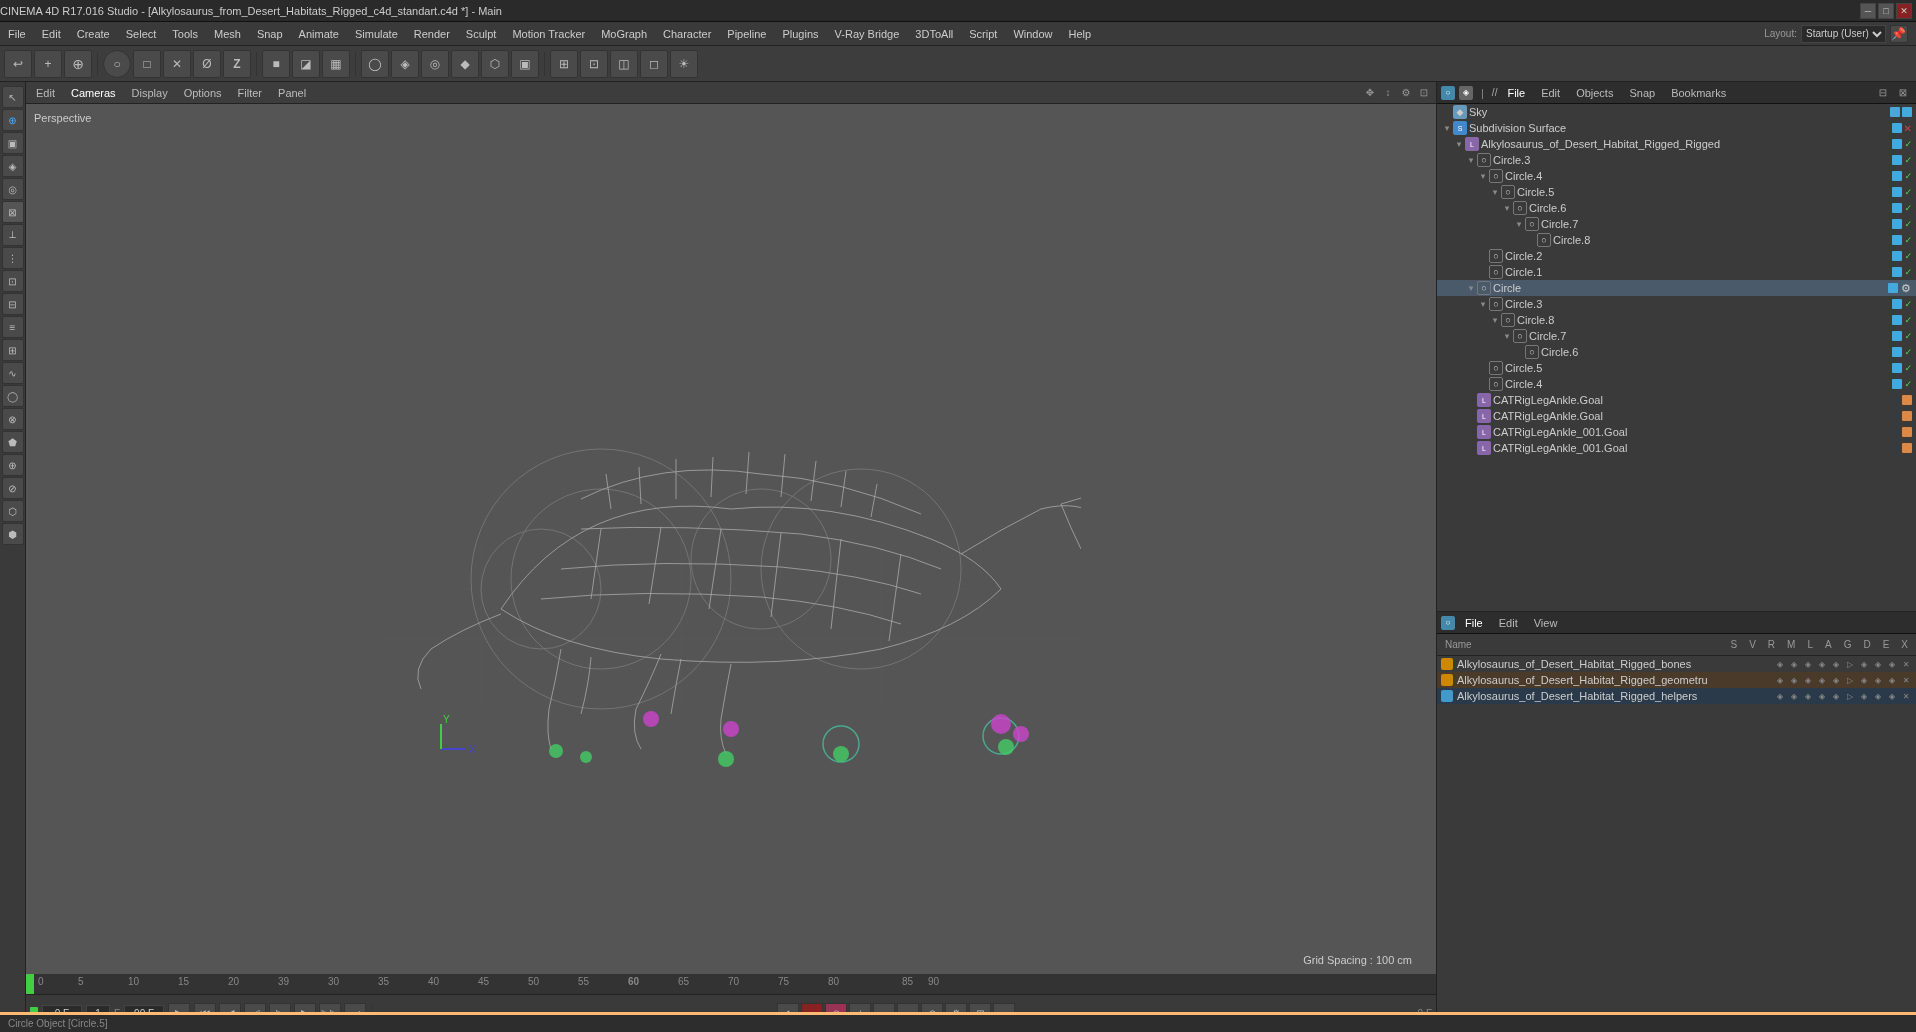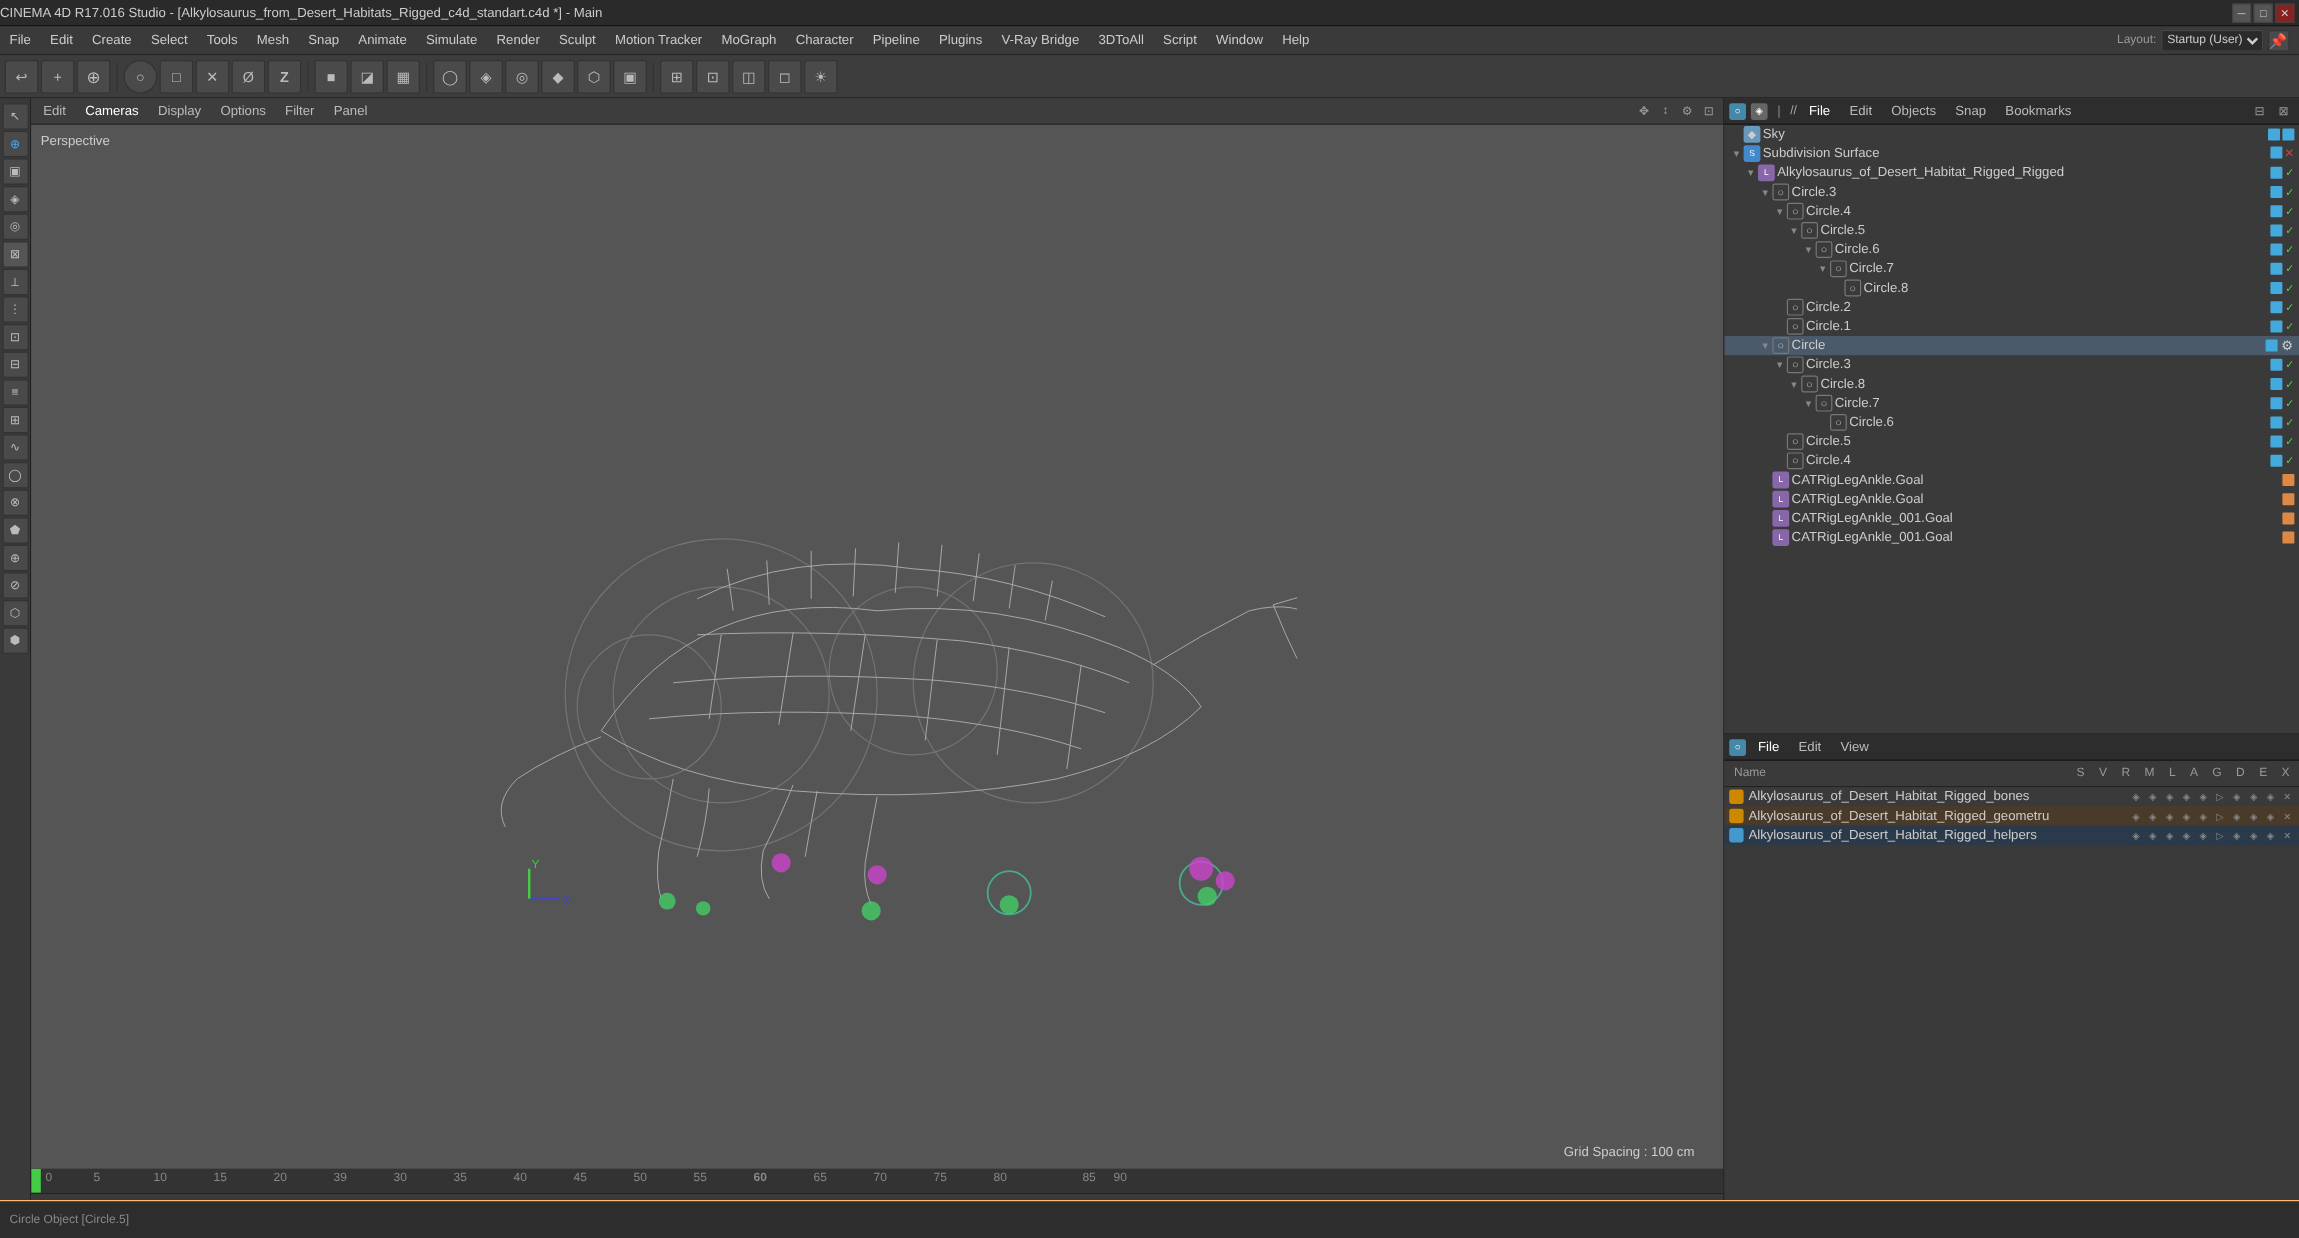--- a/index.html
+++ b/index.html
@@ -151,22 +151,22 @@
     }
     .attr-row.sel1 { background: #4a3a2a; }
     .attr-row.sel2 { background: #2a3a4a; }
     .attr-row-icon { width: 12px; height: 12px; border-radius: 2px; margin-right: 4px; flex-shrink: 0; }
     .attr-row-name { flex: 1; font-size: 11px; color: #ccc; white-space: nowrap; overflow: hidden; }
     .attr-row-icons { display: flex; gap: 2px; }
     .attr-mini-icon { width: 12px; height: 12px; display: flex; align-items: center; justify-content: center; font-size: 8px; color: #888; }
 
     
     #statusbar {
-      position: fixed; bottom: 0; left: 0; width: 100%; height: 32px;
-      background: #2d2d2d; border-top: 1px solid #fdba74;
+      position: fixed; bottom: 0; left: 0; width: 100%; height: 20px;
+      background: #2d2d2d; border-top: 3px solid #fdba74;
       display: flex; align-items: center; padding: 0 8px;
       color: #888; font-size: 10px;
     }
 
     
     ::-webkit-scrollbar { width: 8px; height: 8px; }
     ::-webkit-scrollbar-track { background: #2a2a2a; }
     ::-webkit-scrollbar-thumb { background: #555; border-radius: 2px; }
 
     .green-line { width: 8px; height: 14px; background: #44cc44; border-radius: 1px; }

